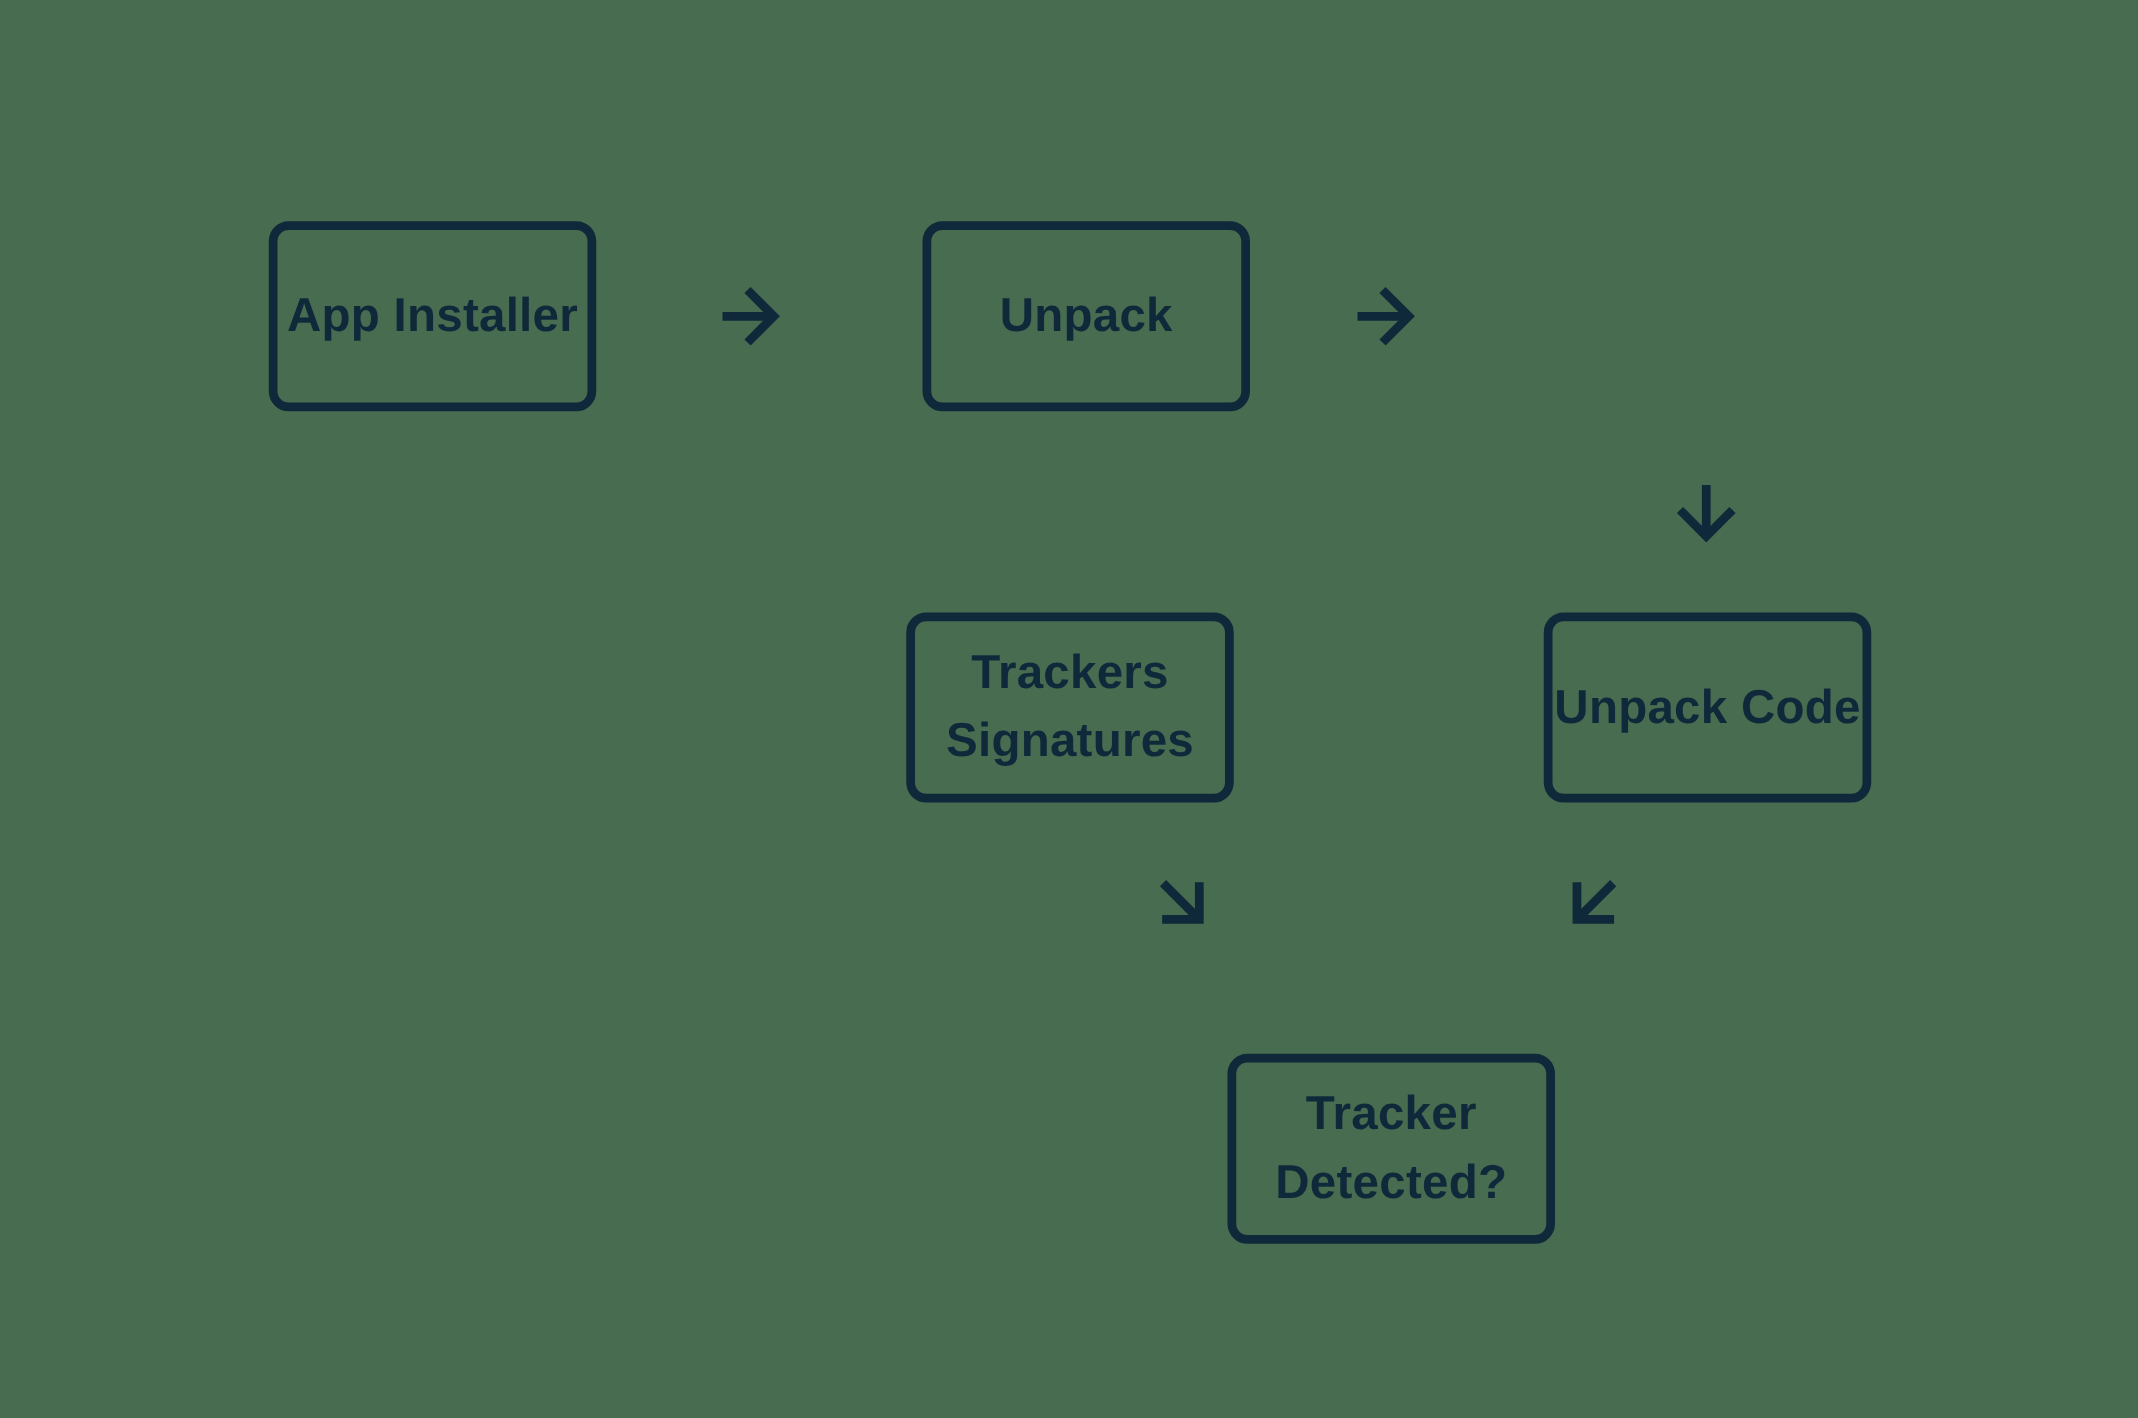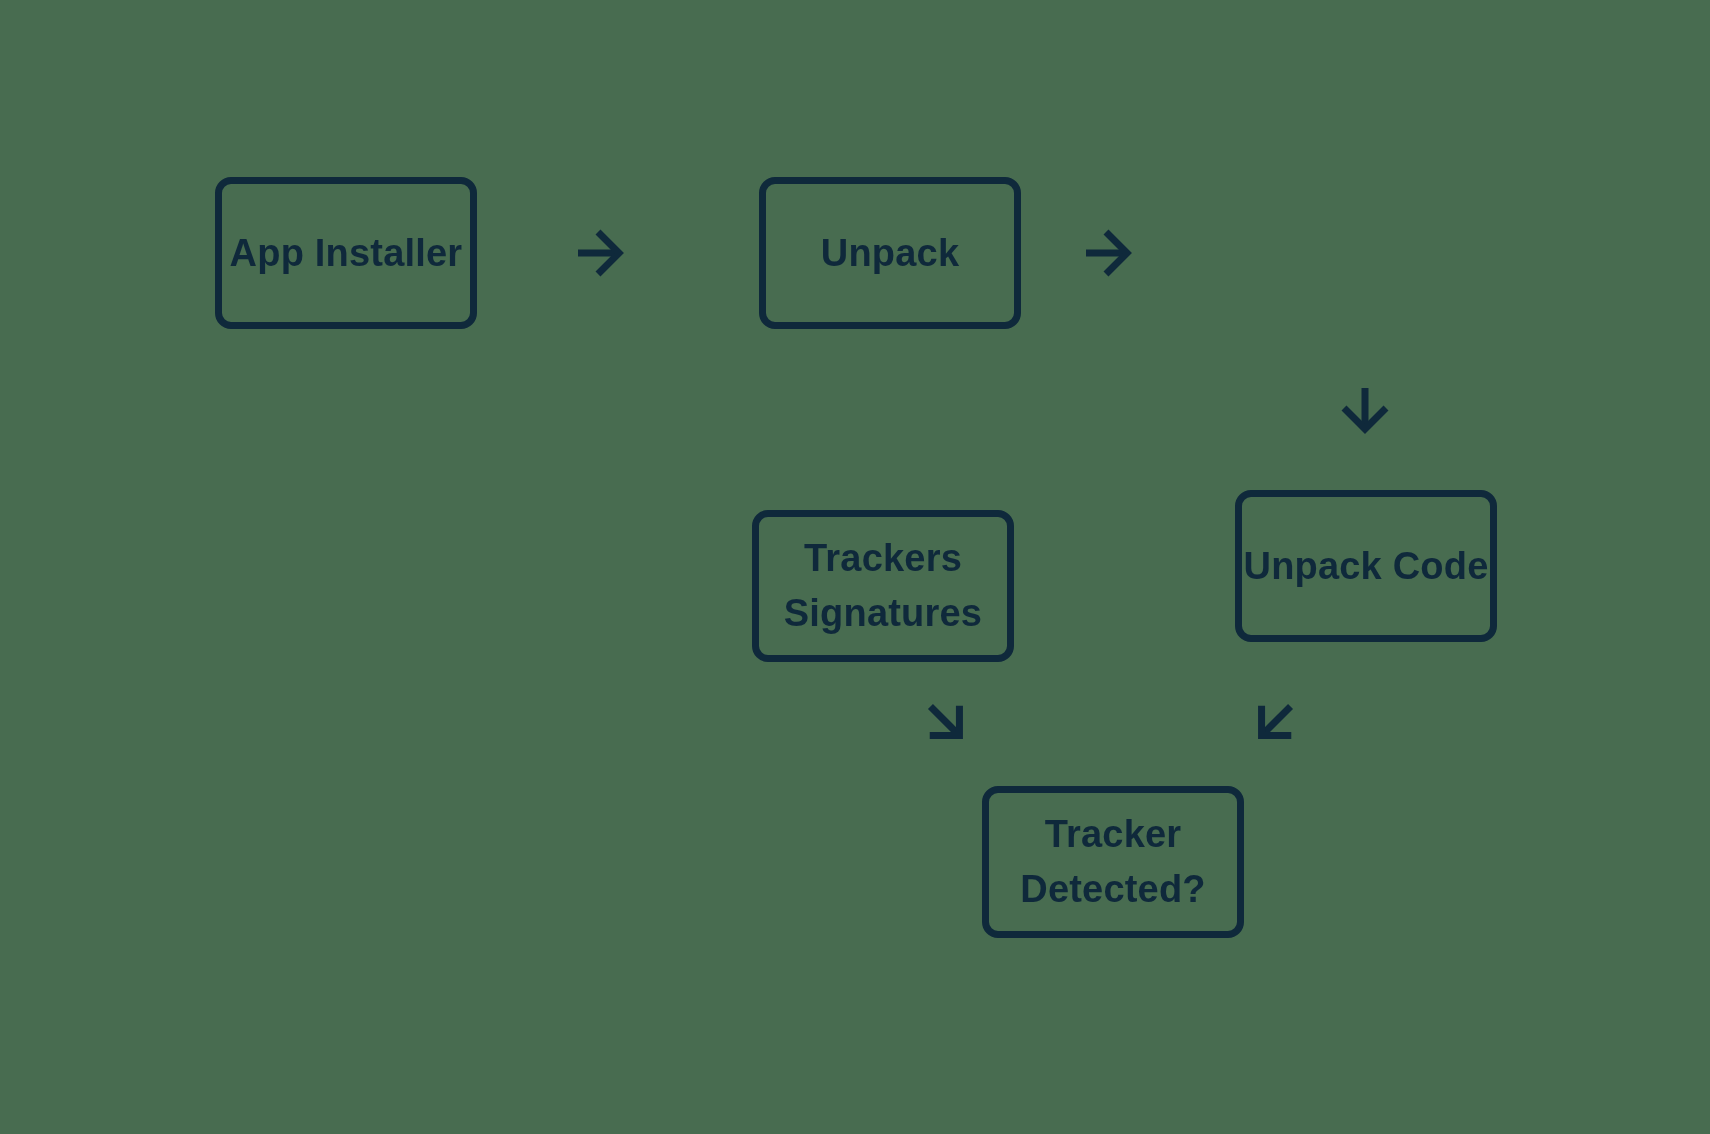--- a/index.html
+++ b/index.html
@@ -61,40 +61,40 @@
     <span class="node-label">App Installer</span>
   </div>
 
   <svg class="arrow" style="left:576px; top:229px;" viewBox="0 0 48 48">
     <g class="stroke">
         <line x1="2" y1="24" x2="43" y2="24"></line>
         <polyline points="22,3 43,24 22,45"></polyline>
       </g>
   </svg>
 
-  <div class="node" style="left:759px; top:177px;">
+  <div class="node" style="left:738px; top:177px;">
     <span class="node-label">Unpack</span>
   </div>
 
   <svg class="arrow" style="left:1084px; top:229px;" viewBox="0 0 48 48">
     <g class="stroke">
         <line x1="2" y1="24" x2="43" y2="24"></line>
         <polyline points="22,3 43,24 22,45"></polyline>
       </g>
   </svg>
 
 
   <svg class="arrow dir-down" style="left:1341px; top:386px;" viewBox="0 0 48 48">
     <g class="stroke">
         <line x1="2" y1="24" x2="43" y2="24"></line>
         <polyline points="22,3 43,24 22,45"></polyline>
       </g>
   </svg>
 
-  <div class="node" style="left:725px; top:510px;margin-left:27px;">
+  <div class="node" style="left:725px; top:490px;">
     <span class="node-label">Trackers
 Signatures</span>
   </div>
 
   <div class="node" style="left:1235px; top:490px;">
     <span class="node-label">Unpack Code</span>
   </div>
 
   <svg class="arrow dir-down-right" style="left:922px; top:698px;" viewBox="0 0 48 48">
     <g class="stroke">
@@ -103,18 +103,18 @@
       </g>
   </svg>
 
   <svg class="arrow dir-down-left" style="left:1251px; top:698px;" viewBox="0 0 48 48">
     <g class="stroke">
         <line x1="2" y1="24" x2="43" y2="24"></line>
         <polyline points="22,3 43,24 22,45"></polyline>
       </g>
   </svg>
 
-  <div class="node" style="left:982px; top:786px;">
+  <div class="node" style="left:982px; top:843px;">
     <span class="node-label">Tracker
 Detected?</span>
   </div>
 
 </div>
 
 </body></html>

